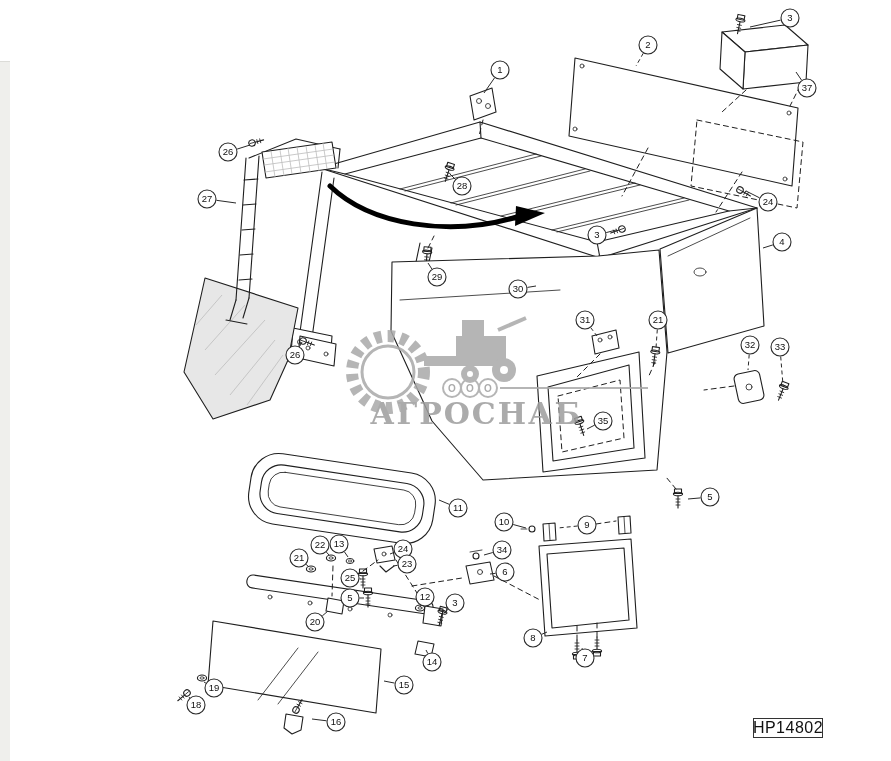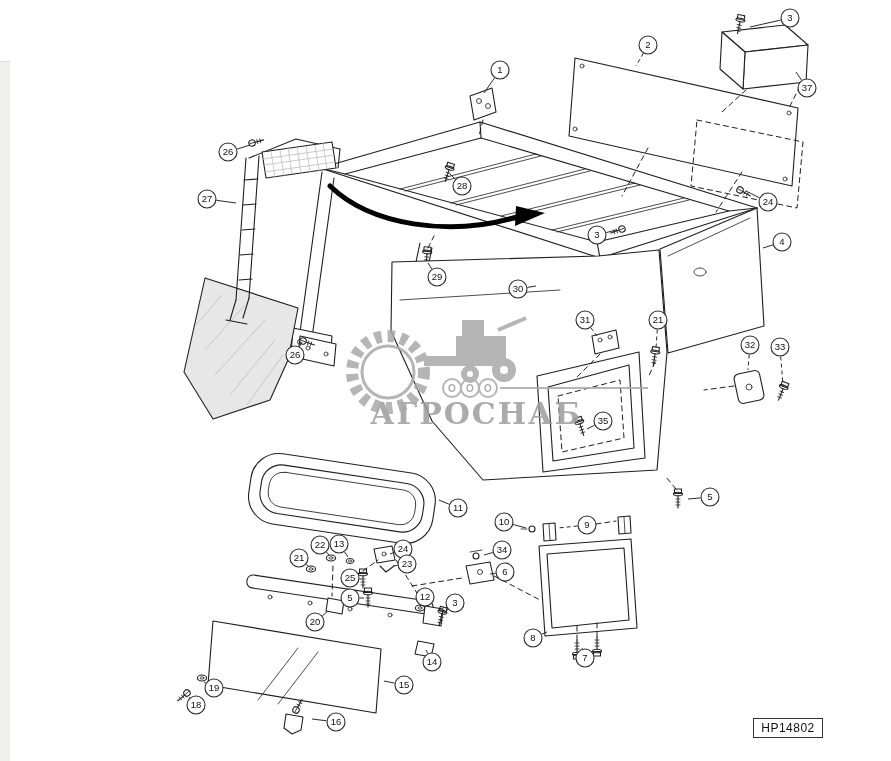--- a/index.html
+++ b/index.html
@@ -24,21 +24,21 @@
   .wm-hub    { fill:#ffffff; stroke:none; }
   text.wm-name { fill:#9d9d9d; font-weight:bold; font-size:30px; letter-spacing:2px; font-family:"DejaVu Serif", serif; }
   text.wm-llc-text { fill:#9d9d9d; font-weight:bold; font-size:10px; }
 
   .callout-line { stroke:#2a2a2a; stroke-width:1; fill:none; }
   .callout-line.dashed { stroke-dasharray:4 3; }
   .callout-circle { fill:#ffffff; stroke:#2a2a2a; stroke-width:1.1; }
   .callout-text { font-size:9.5px; fill:#111; text-anchor:middle; }
 
   .part-number-box { position:absolute; left:753px; top:718px; width:70px; height:20px;
-    border:1px solid #333; background:#fff; font-size:12px; color:#111;
+    border:1px solid #333; background:#fff; font-size:16px; color:#111;
     display:flex; align-items:center; justify-content:center; letter-spacing:0.5px; }
 </style>
 </head>
 <body>
 
 <div class="stage">
   <div class="left-strip"></div>
   <div class="corner-box"></div>
 
   <svg class="diagram" width="891" height="761" viewBox="0 0 891 761">

